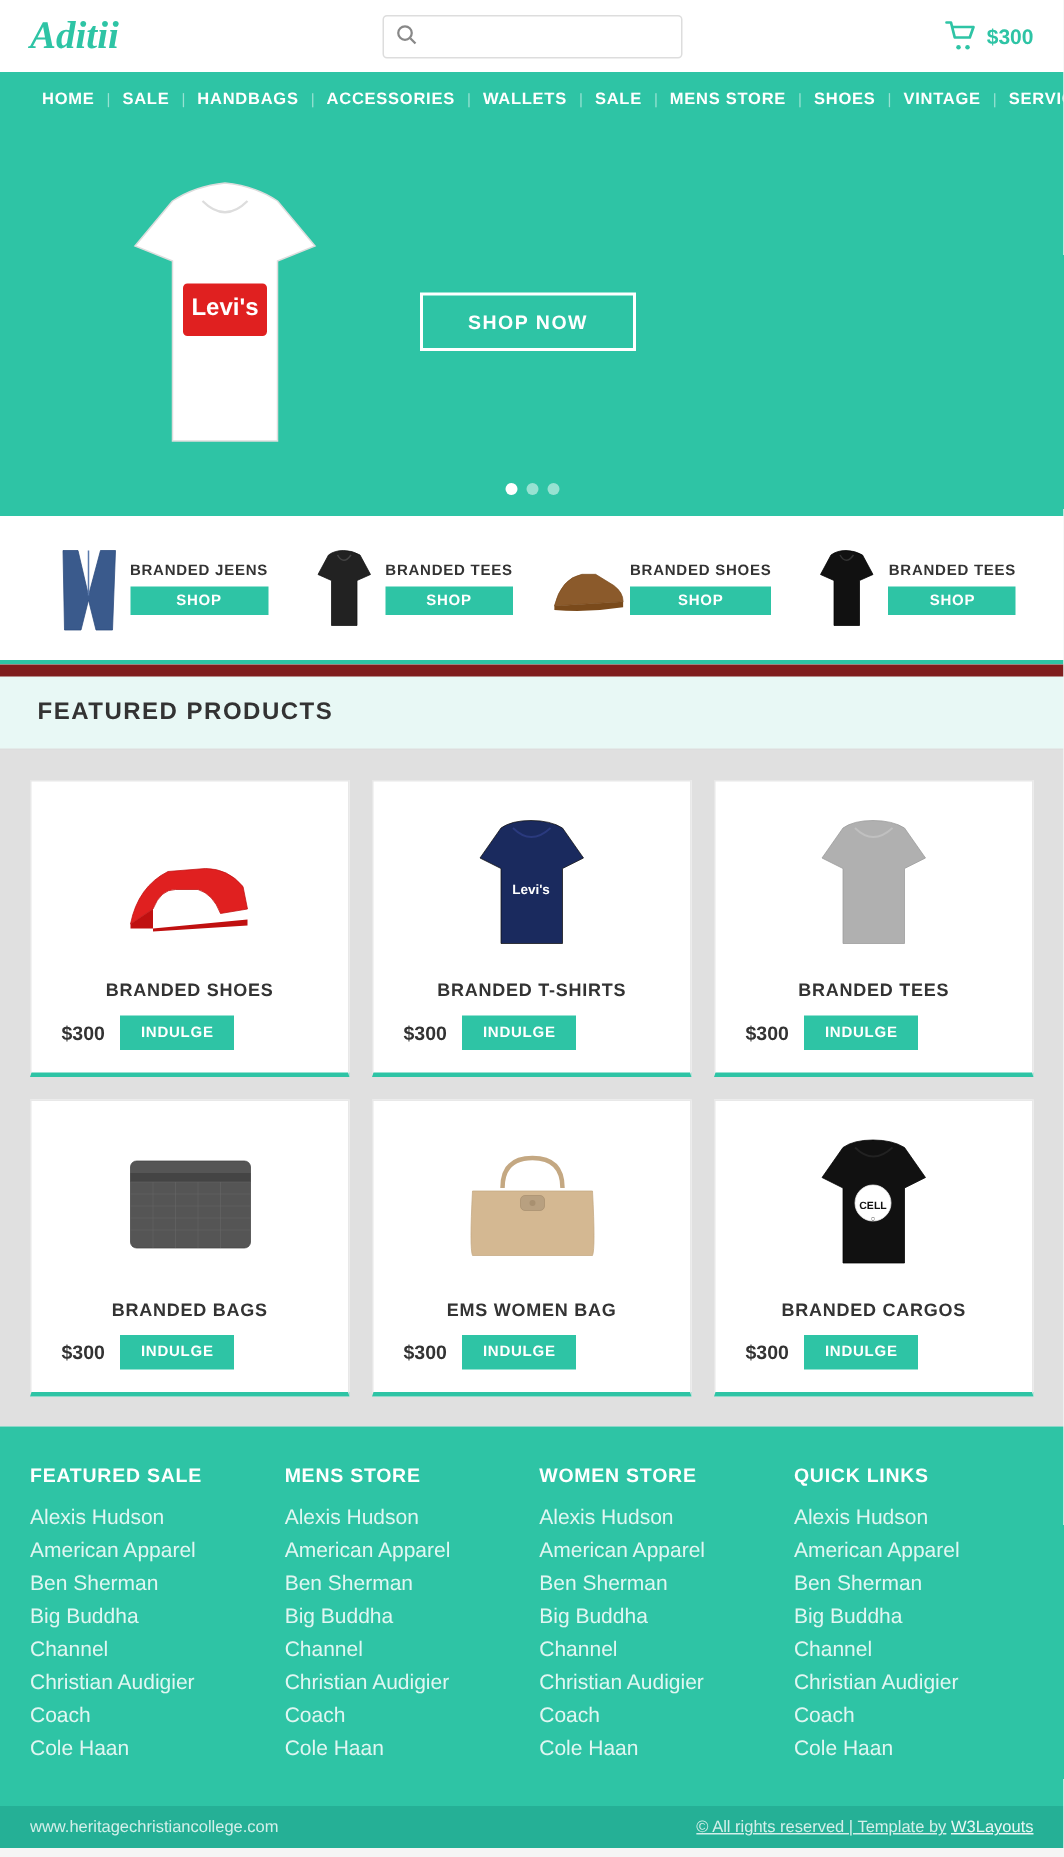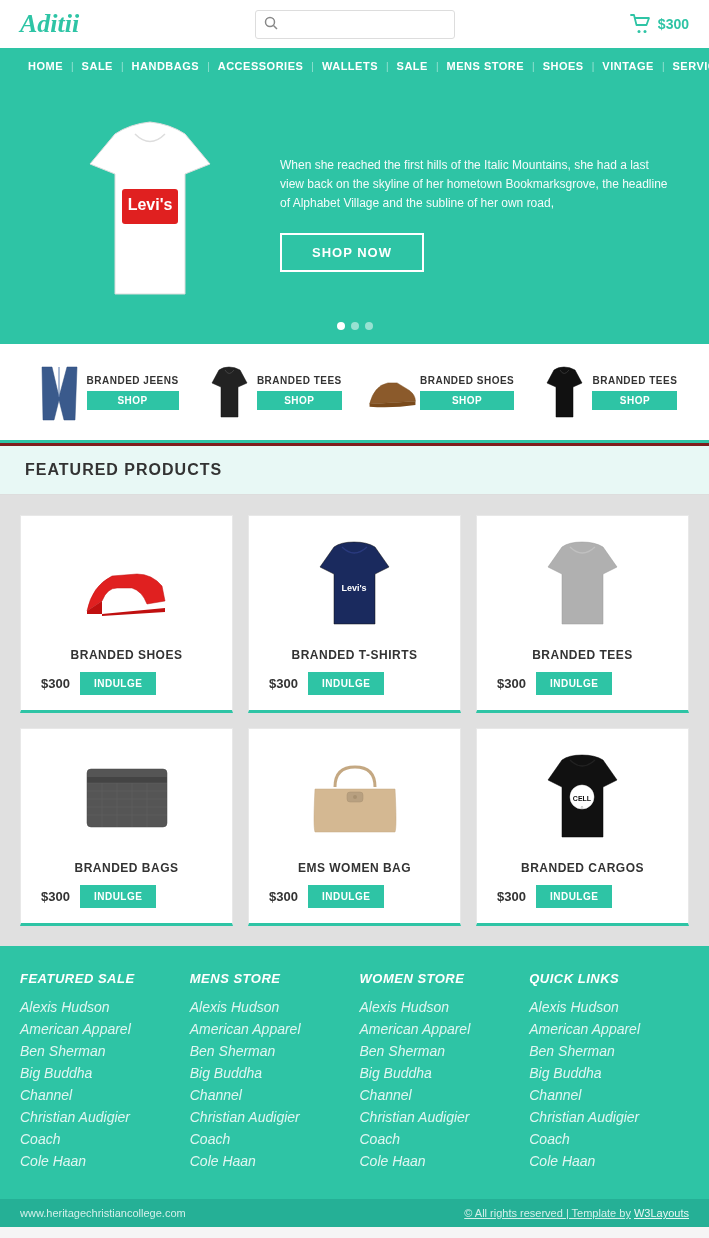--- a/index.html
+++ b/index.html
@@ -173,21 +173,21 @@
       text-transform: uppercase;
       padding: 4px 12px;
       cursor: pointer;
       letter-spacing: 0.5px;
     }
 
     
     .section-header {
       background: #e8f8f5;
       padding: 15px 25px;
-      border-top: 3px solid #7f1d1d;
+      border-top: 8px solid #7f1d1d;
       border-bottom: 1px solid #ddd;
     }
     .section-title {
       font-size: 16px;
       font-weight: 900;
       text-transform: uppercase;
       color: #333;
       letter-spacing: 1px;
     }
     .products-grid {
@@ -252,21 +252,20 @@
 
     
     .footer {
       background: #2ec4a5;
       padding: 25px 20px;
     }
     .footer-cols {
       display: grid;
       grid-template-columns: repeat(4, 1fr);
       gap: 10px;
-      font-style: italic;
     }
     .footer-col-title {
       font-size: 13px;
       font-weight: 900;
       text-transform: uppercase;
       color: #fff;
       margin-bottom: 12px;
       letter-spacing: 0.5px;
     }
     .footer-col ul {
@@ -353,21 +352,20 @@
 
       <path d="M55,20 L30,50 L55,60 L55,180 L125,180 L125,60 L150,50 L125,20 Q110,10 90,8 Q70,10 55,20Z" fill="#fff" stroke="#ddd" stroke-width="1"></path>
 
       <rect x="62" y="75" width="56" height="35" rx="3" fill="#e02020"></rect>
       <text x="90" y="96" text-anchor="middle" font-family="Arial" font-weight="900" font-size="16" fill="#fff">Levi's</text>
 
       <path d="M75,20 Q90,35 105,20" fill="none" stroke="#ddd" stroke-width="1.5"></path>
     </svg>
   </div>
   <div class="hero-content">
-    <p>When she reached the first hills of the Italic Mountains, she had a last view back on the skyline of her hometown Bookmarksgrove, the headline of Alphabet Village and the subline of her own road,</p>
     <button class="shop-now-btn">SHOP NOW</button>
   </div>
   <div class="hero-dots">
     <div class="dot active"></div>
     <div class="dot"></div>
     <div class="dot"></div>
   </div>
 </section>
 
 <section class="category-strip">

